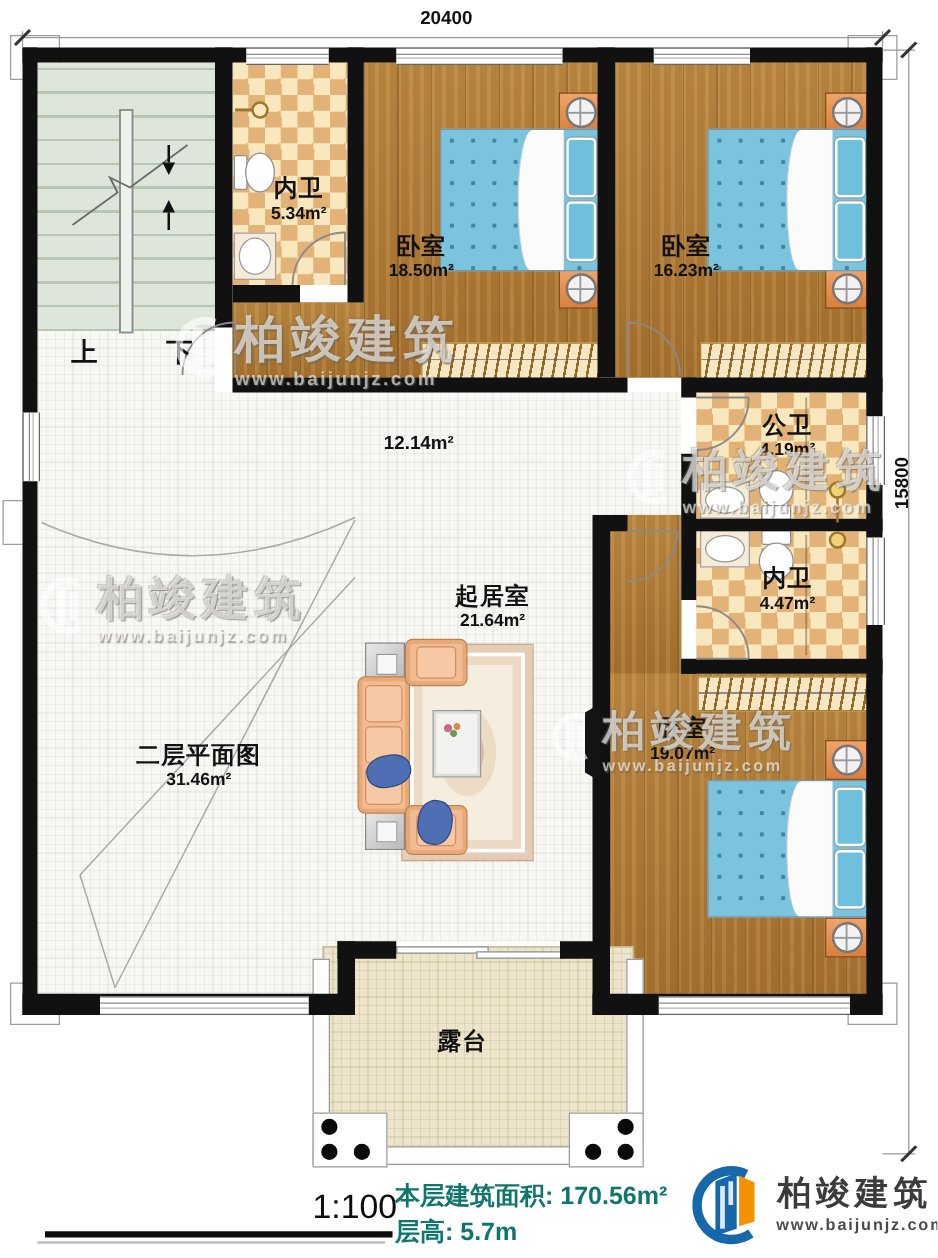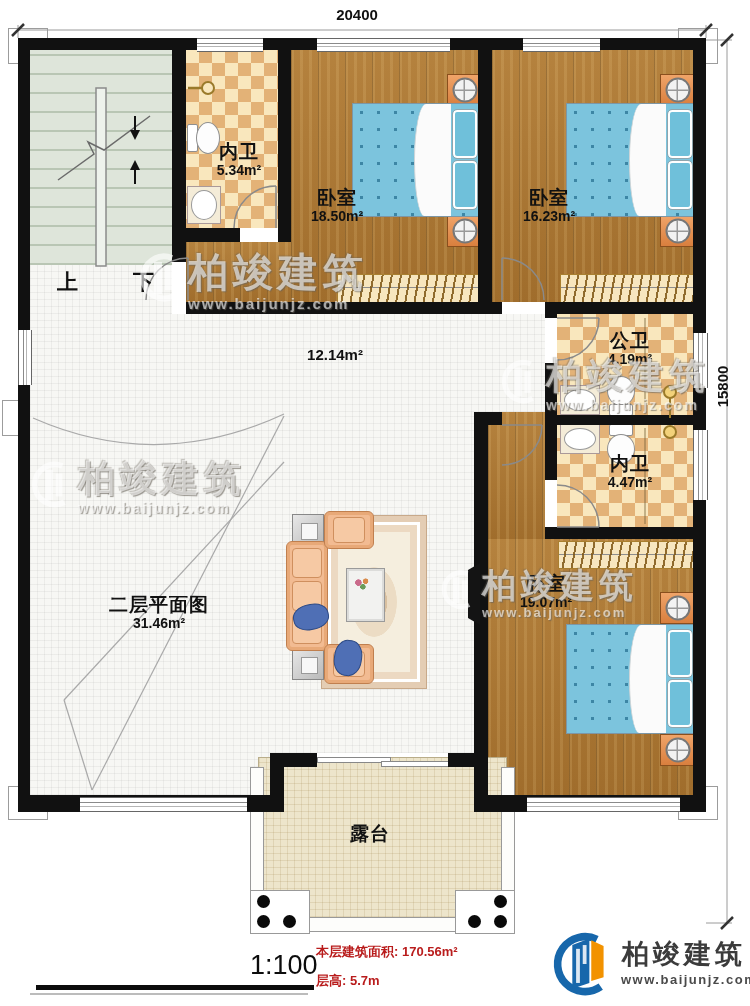--- a/index.html
+++ b/index.html
@@ -81,21 +81,21 @@
   
   .wm{position:absolute;display:flex;align-items:flex-start;gap:8px;pointer-events:none;}
   .wm-text{display:flex;flex-direction:column;line-height:1;}
   .wm-name{font-weight:bold;color:rgba(255,255,255,.60);letter-spacing:5px;
     text-shadow:1px 1px 1px rgba(105,100,90,.65),-1px -1px 1px rgba(105,100,90,.38);}
   .wm-url{font-weight:bold;color:rgba(255,255,255,.60);letter-spacing:2px;margin-top:4px;
     text-shadow:1px 1px 1px rgba(105,100,90,.6);}
   
   .tb-title{position:absolute;font-weight:bold;font-size:34px;letter-spacing:2px;color:#0c0c0c;}
   .tb-scale{position:absolute;font-size:27px;color:#0c0c0c;}
-  .tb-line{position:absolute;font-weight:bold;font-size:13px;color:#b91c1c;}
+  .tb-line{position:absolute;font-weight:bold;font-size:20px;color:#0f766e;}
   .brand-name{position:absolute;font-weight:bold;font-size:27px;letter-spacing:4px;color:#3b3b3b;}
   .brand-url{position:absolute;font-weight:bold;font-size:13px;letter-spacing:1.5px;color:#4a4a4a;}
 </style>
 </head>
 <body>
 
 <div class="stage">
 
   <div class="pilaster" style="left:8px;top:28px;width:38px;height:34px"></div>
   <div class="pilaster" style="left:678px;top:28px;width:38px;height:34px"></div>
@@ -309,20 +309,24 @@
     <span class="rarea" style="font-size:15px">12.14m²</span>
   </div>
   <div class="rlabel" style="left:580px;top:331px;width:100px">
     <span class="rname">公卫</span>
     <span class="rarea">4.19m²</span>
   </div>
   <div class="rlabel" style="left:580px;top:454px;width:100px">
     <span class="rname">内卫</span>
     <span class="rarea">4.47m²</span>
   </div>
+  <div class="rlabel" style="left:334px;top:468px;width:120px">
+    <span class="rname">起居室</span>
+    <span class="rarea">21.64m²</span>
+  </div>
   <div class="rlabel" style="left:89px;top:595px;width:140px">
     <span class="rname">二层平面图</span>
     <span class="rarea">31.46m²</span>
   </div>
   <div class="rlabel" style="left:486px;top:574px;width:120px">
     <span class="rname">卧室</span>
     <span class="rarea">19.07m²</span>
   </div>
   <div class="rlabel" style="left:320px;top:824px;width:100px">
     <span class="rname">露台</span>

